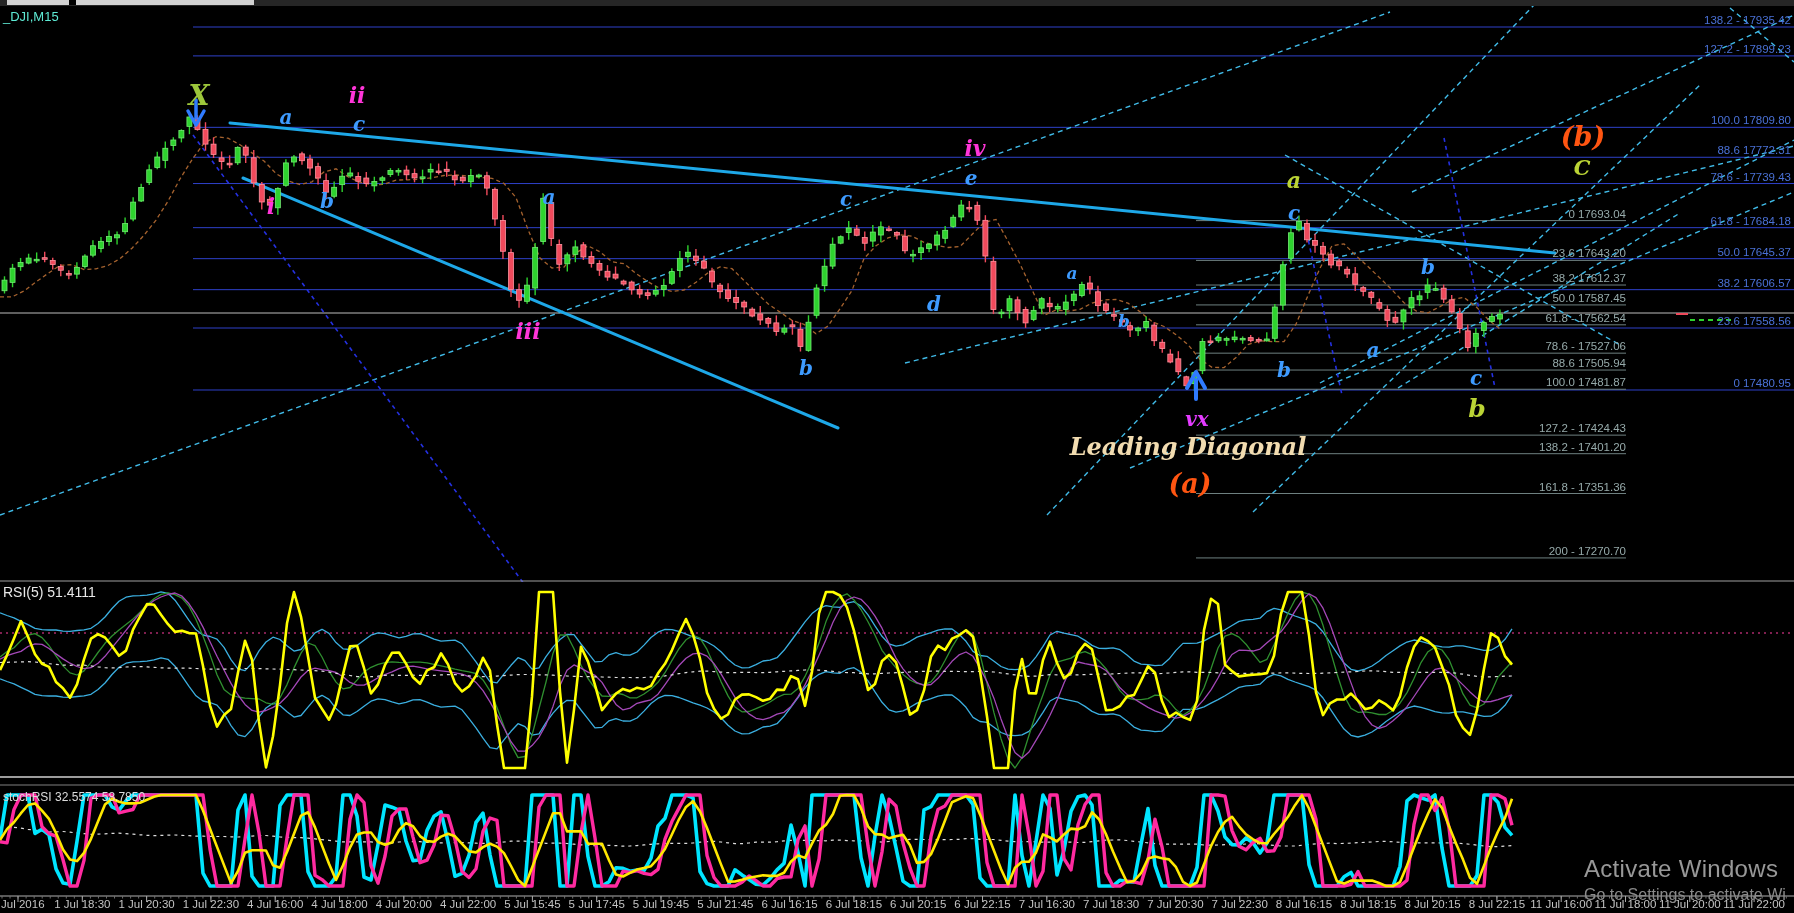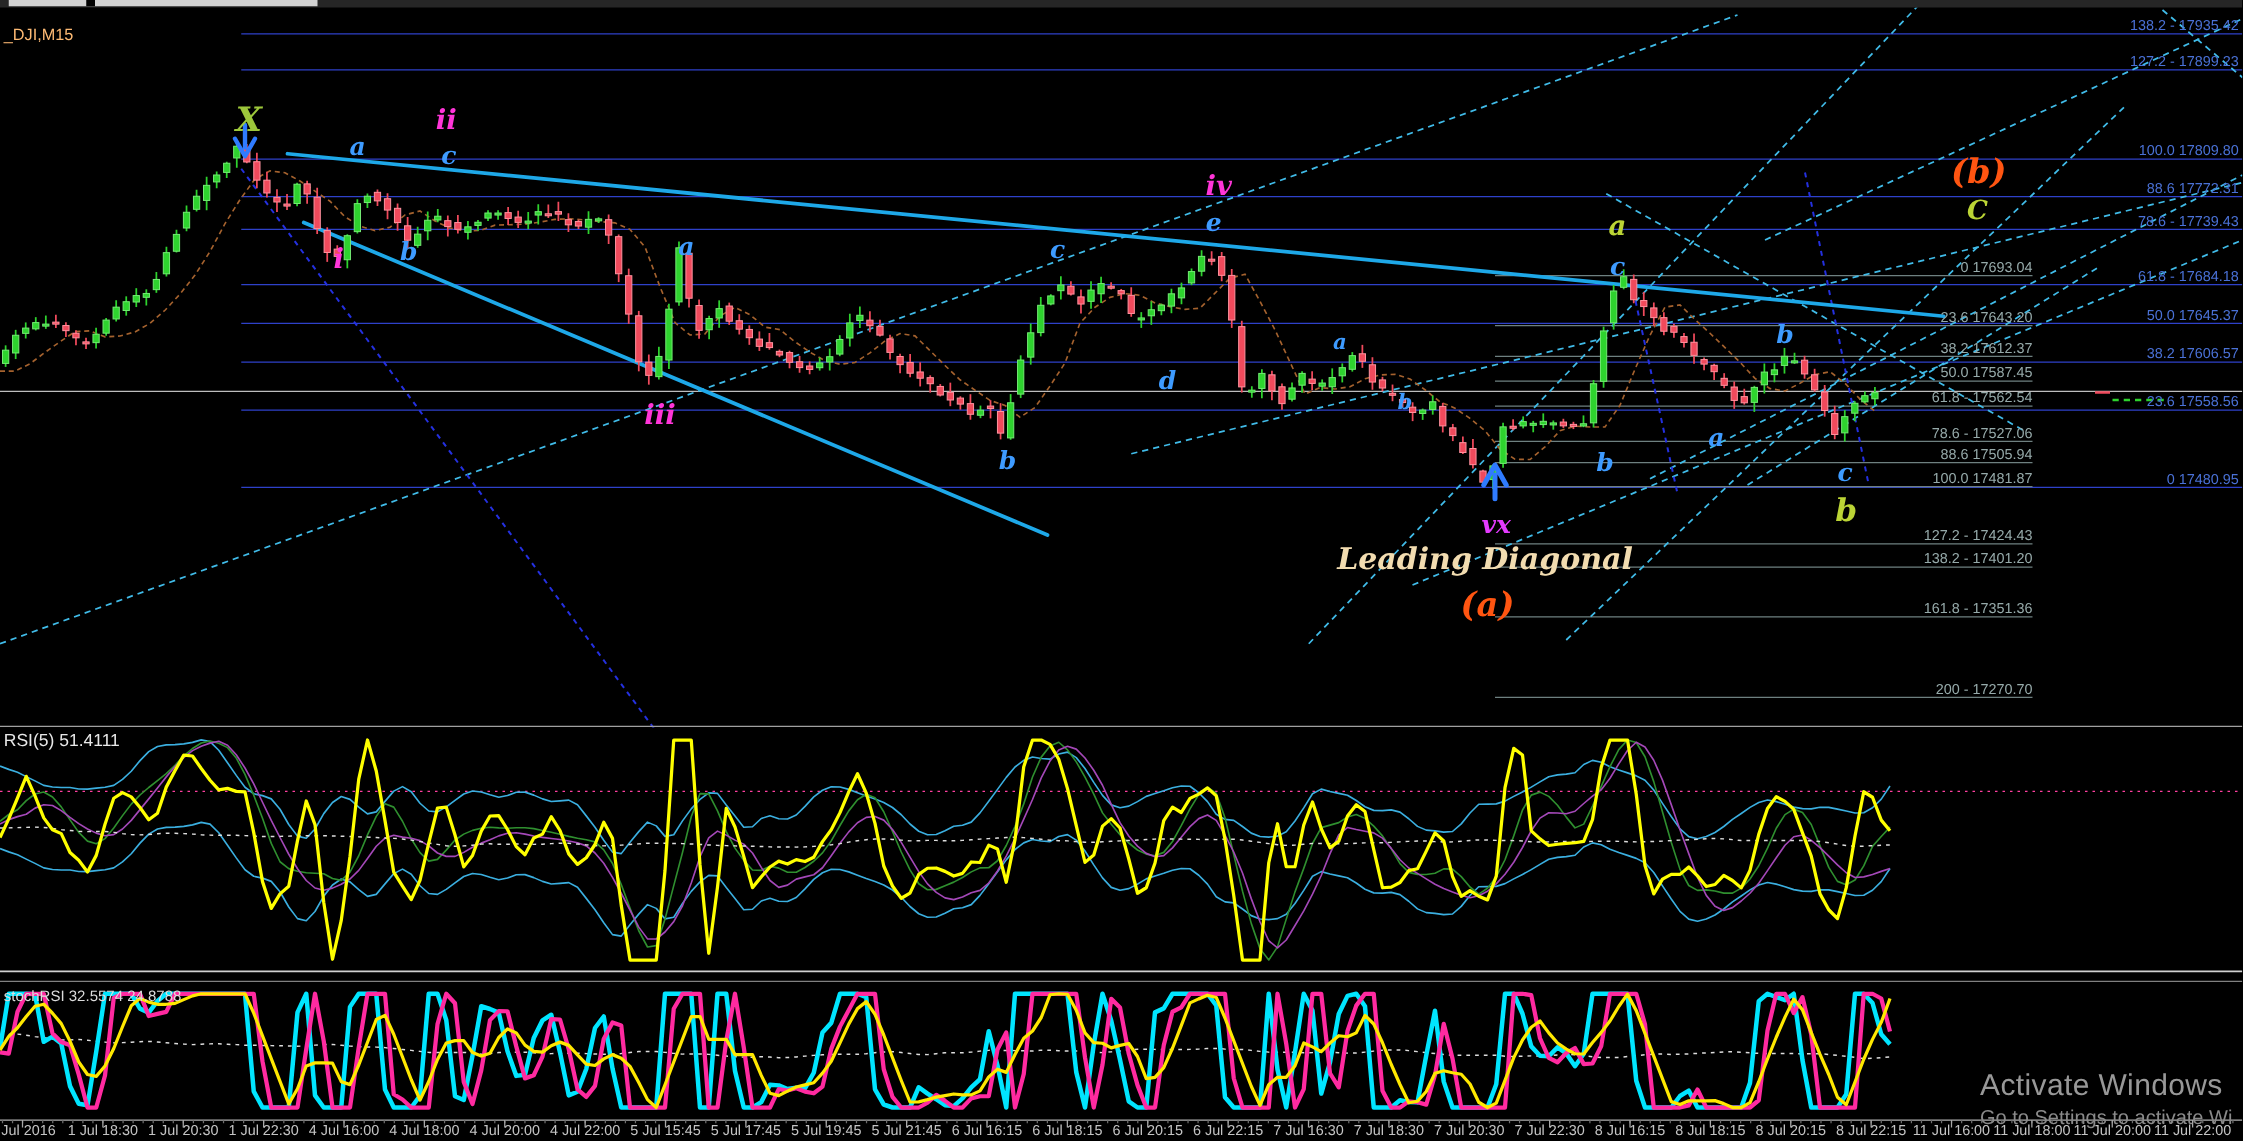--- a/index.html
+++ b/index.html
@@ -2,21 +2,21 @@
 <html><head>
 <meta charset="utf-8">
 <style>
   html,body{margin:0;padding:0;background:#000;}
   .stage{position:relative;width:1794px;height:913px;background:#000;overflow:hidden;
          font-family:"Liberation Sans",sans-serif;}
   .stage svg{position:absolute;left:0;top:0;z-index:1;}
   .sbar-track{position:absolute;left:0;top:0;width:1794px;height:6px;background:#262626;z-index:4;}
   .sbar-thumb{position:absolute;left:7px;top:0;width:247px;height:5px;background:#d2d2d2;z-index:5;}
   .sbar-notch{position:absolute;left:69px;top:0;width:7px;height:5px;background:#000;z-index:6;}
-  .sym{position:absolute;left:3px;top:20px;color:#fdba74;font-size:13px;z-index:3;}
+  .sym{position:absolute;left:3px;top:9px;color:#5eead4;font-size:13px;z-index:3;}
   .rsilab{position:absolute;left:3px;top:584px;color:#e8e8e8;font-size:14px;z-index:3;}
   .stochlab{position:absolute;left:3px;top:790px;color:#dcdcdc;font-size:12px;z-index:3;}
   .wm{position:absolute;left:1584px;top:855px;z-index:7;width:202px;overflow:hidden;}
   .wm .l1{font-size:24px;font-weight:300;color:#989898;letter-spacing:.3px;white-space:nowrap;}
   .wm .l2{font-size:16px;color:#8a8a8a;white-space:nowrap;margin-top:3px;}
 </style>
 </head>
 <body>
 
 <div class="stage">
@@ -799,19 +799,19 @@
       <line x1="1754.1" y1="896" x2="1754.1" y2="902" stroke="#A8A8A8" stroke-width="1"></line>
       <text x="1754.1" y="908" fill="#C4C4C4" font-size="11.5" text-anchor="middle" font-family="&quot;Liberation Sans&quot;,sans-serif">11 Jul 22:00</text>
     </svg>
 
   <div class="sbar-track"></div>
   <div class="sbar-thumb"></div>
   <div class="sbar-notch"></div>
 
   <div class="sym">_DJI,M15</div>
   <div class="rsilab">RSI(5) 51.4111</div>
-  <div class="stochlab">stochRSI 32.5574 24.8788</div>
+  <div class="stochlab">stochRSI 32.5574 58.7850</div>
 
   <div class="wm">
     <div class="l1">Activate Windows</div>
     <div class="l2">Go to Settings to activate Wind</div>
   </div>
 </div>
 
 </body></html>

